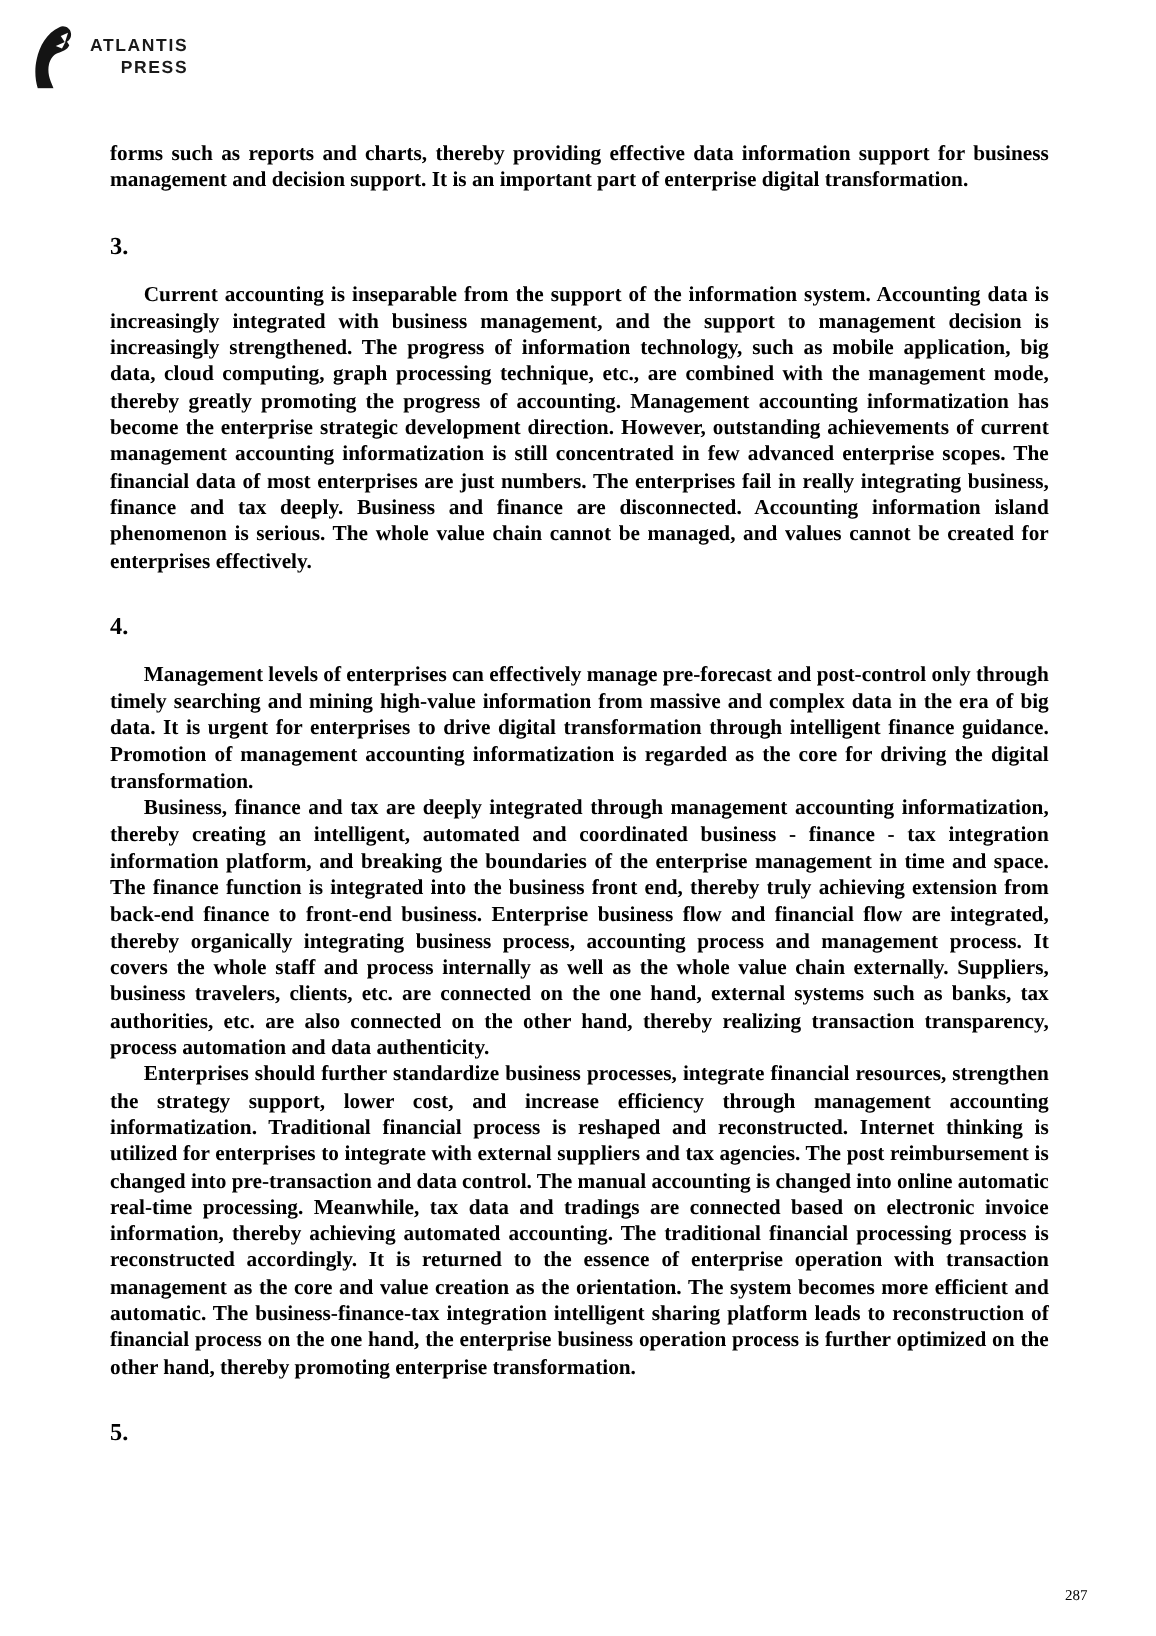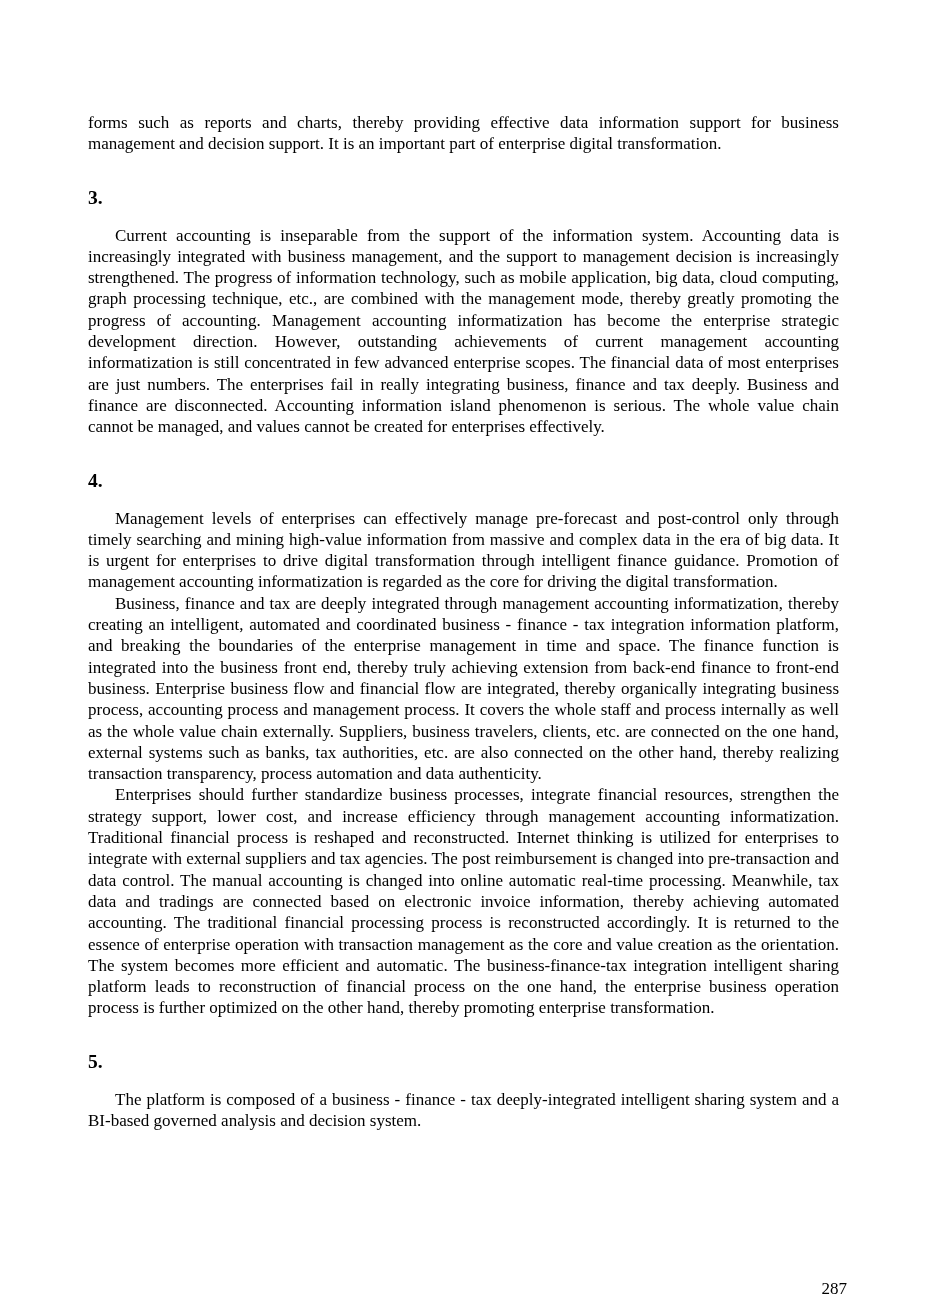--- a/index.html
+++ b/index.html
@@ -50,20 +50,21 @@
     left: 88px;
     top: 112px;
     width: 751px;
     font-size: 17px;
     line-height: 21.3px;
     text-align: justify;
   }
   .content p {
     margin: 0;
     text-indent: 27px;
+    font-weight: bold;
   }
   .content p.lead {
     text-indent: 0;
   }
   h2.section-heading {
     display: flex;
     margin: 30px 0 14px 0;
     font-size: 19.5px;
     line-height: 26px;
     font-weight: bold;
@@ -74,50 +75,59 @@
     flex-shrink: 0;
   }
   h2.section-heading .ht {
     max-width: 640px;
   }
 
   
   .pageno {
     position: absolute;
     top: 1267px;
-    right: 78px;
-    font-size: 17px;
+    right: 55px;
+    font-size: 12px;
     line-height: 19px;
-    margin-top: 12px;
   }
 </style>
 </head>
 <body>
 
 <div class="page">
 
+  <div class="logo">
+    <svg viewBox="0 0 37 50" aria-hidden="true">
+      <path fill="#141414" d="M20.5 1.2 C24.5 -0.6 29.3 1.8 29.8 6.2 C30.2 9.2 28.8 11.4 26.6 12.8 L28.4 15.6 C27 19.2 22.8 20.6 19.4 21.8 C15.4 23.3 13.2 26.8 12.2 30.8 C11.2 35.2 11.8 40.2 13.6 44.6 L15.8 50 L3.2 50 C1 43 0.6 34.4 2.4 26.6 C4.6 16.4 10.4 5.8 20.5 1.2 Z"></path>
+      <path fill="#ffffff" d="M21.6 8.2 L27.4 5.6 L25 13.4 Z"></path>
+      <path fill="#ffffff" d="M17.6 16.2 L25.4 12.8 L22.6 18.2 Z"></path>
+    </svg>
+    <div class="logo-text">
+      <span>ATLANTIS</span>
+      <span>PRESS</span>
+    </div>
+  </div>
 
   <div class="content">
 
     <p class="lead">forms such as reports and charts, thereby providing effective data information support for business management and decision support. It is an important part of enterprise digital transformation.</p>
 
     <h2 class="section-heading">
       <span class="num">3.</span>
     </h2>
     <p>Current accounting is inseparable from the support of the information system. Accounting data is increasingly integrated with business management, and the support to management decision is increasingly strengthened. The progress of information technology, such as mobile application, big data, cloud computing, graph processing technique, etc., are combined with the management mode, thereby greatly promoting the progress of accounting. Management accounting informatization has become the enterprise strategic development direction. However, outstanding achievements of current management accounting informatization is still concentrated in few advanced enterprise scopes. The financial data of most enterprises are just numbers. The enterprises fail in really integrating business, finance and tax deeply. Business and finance are disconnected. Accounting information island phenomenon is serious. The whole value chain cannot be managed, and values cannot be created for enterprises effectively.</p>
 
     <h2 class="section-heading">
       <span class="num">4.</span>
     </h2>
     <p>Management levels of enterprises can effectively manage pre-forecast and post-control only through timely searching and mining high-value information from massive and complex data in the era of big data. It is urgent for enterprises to drive digital transformation through intelligent finance guidance. Promotion of management accounting informatization is regarded as the core for driving the digital transformation.</p>
     <p>Business, finance and tax are deeply integrated through management accounting informatization, thereby creating an intelligent, automated and coordinated business - finance - tax integration information platform, and breaking the boundaries of the enterprise management in time and space. The finance function is integrated into the business front end, thereby truly achieving extension from back-end finance to front-end business. Enterprise business flow and financial flow are integrated, thereby organically integrating business process, accounting process and management process. It covers the whole staff and process internally as well as the whole value chain externally. Suppliers, business travelers, clients, etc. are connected on the one hand, external systems such as banks, tax authorities, etc. are also connected on the other hand, thereby realizing transaction transparency, process automation and data authenticity.</p>
     <p>Enterprises should further standardize business processes, integrate financial resources, strengthen the strategy support, lower cost, and increase efficiency through management accounting informatization. Traditional financial process is reshaped and reconstructed. Internet thinking is utilized for enterprises to integrate with external suppliers and tax agencies. The post reimbursement is changed into pre-transaction and data control. The manual accounting is changed into online automatic real-time processing. Meanwhile, tax data and tradings are connected based on electronic invoice information, thereby achieving automated accounting. The traditional financial processing process is reconstructed accordingly. It is returned to the essence of enterprise operation with transaction management as the core and value creation as the orientation. The system becomes more efficient and automatic. The business-finance-tax integration intelligent sharing platform leads to reconstruction of financial process on the one hand, the enterprise business operation process is further optimized on the other hand, thereby promoting enterprise transformation.</p>
 
     <h2 class="section-heading">
       <span class="num">5.</span>
     </h2>
-    <p>The platform is composed of a business - finance - tax deeply-integrated intelligent sharing system and a BI-based governed analysis and decision system.</p>
 
   </div>
 
   <div class="pageno">287</div>
 
 </div>
 
 </body></html>

